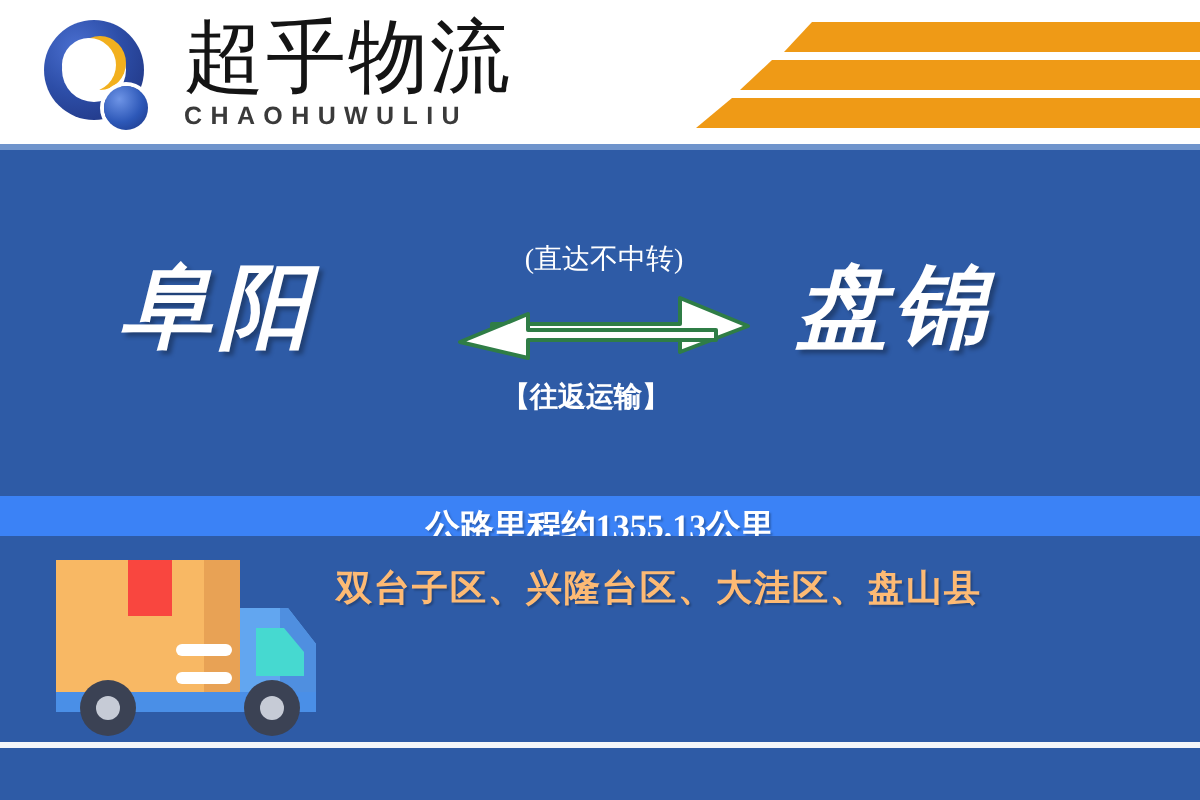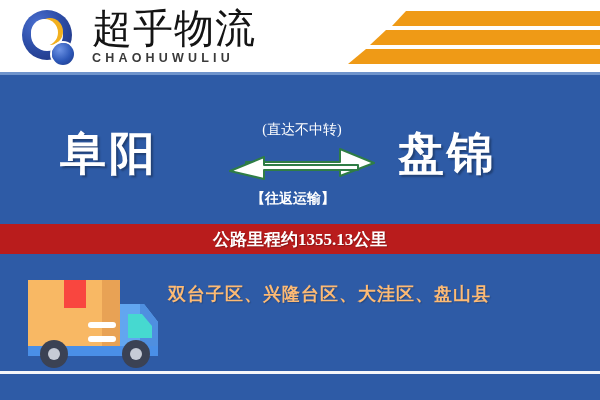--- a/index.html
+++ b/index.html
@@ -124,20 +124,21 @@
     position: absolute;
     top: 128px;
     font-family: "Liberation Serif", "DejaVu Serif", serif;
     font-weight: bold;
     font-size: 46px;
     line-height: 52px;
     color: #ffffff;
     letter-spacing: 3px;
     white-space: nowrap;
     text-shadow: 2px 2px 2px rgba(0,0,0,0.30);
+    font-style: italic;
   }
   #city-origin { left: 60px; }
   #city-destination { left: 398px; }
 
   #route-note-top {
     position: absolute;
     left: 242px; top: 121px;
     width: 120px;
     text-align: center;
     font-family: "Liberation Serif", "DejaVu Serif", serif;
@@ -158,23 +159,23 @@
   }
   #route-arrow {
     position: absolute;
     left: 228px; top: 145px;
     width: 148px; height: 36px;
   }
 
   
   #info-bar {
     position: absolute;
-    left: 0; top: 224px;
+    left: 0; top: 248px;
     width: 600px; height: 30px;
-    background: #b91c1c;
+    background: #3b82f6;
     display: flex;
     align-items: center;
     justify-content: center;
     gap: 16px;
   }
   .info-text {
     font-family: "Liberation Serif", "DejaVu Serif", serif;
     font-weight: bold;
     font-size: 17px;
     color: #ffffff;

